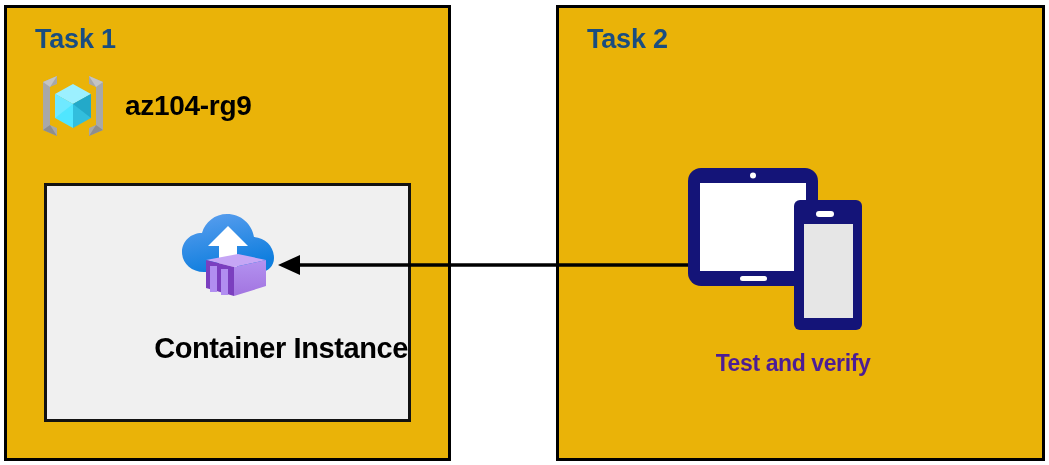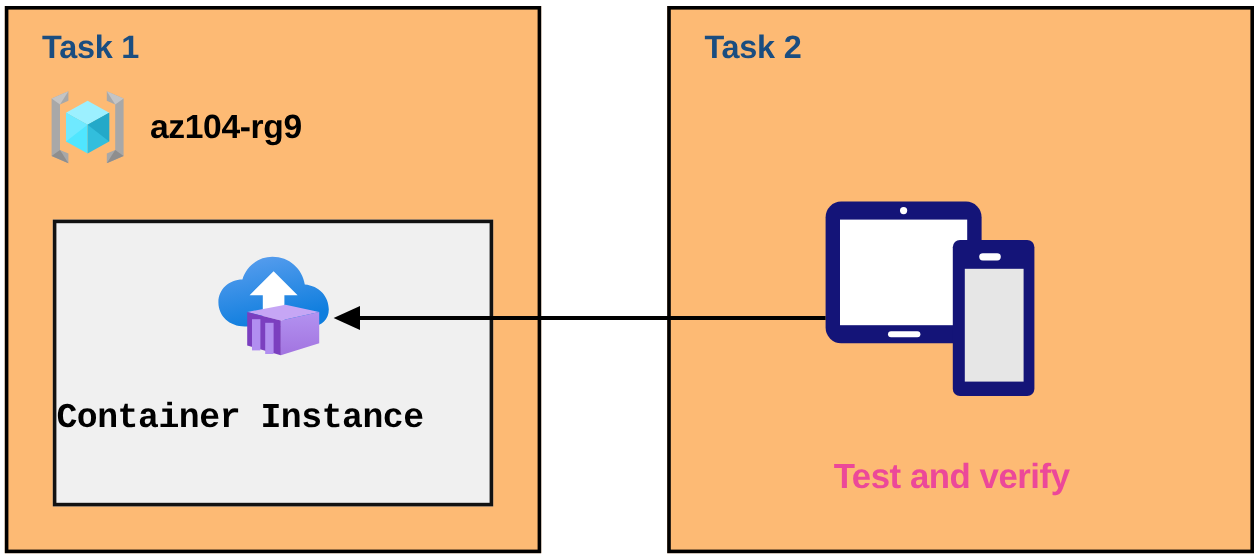--- a/index.html
+++ b/index.html
@@ -16,21 +16,21 @@
     height: 465px;
     background: #ffffff;
     overflow: hidden;
   }
 
   
   .panel {
     position: absolute;
     box-sizing: border-box;
     border: 3px solid #000000;
-    background: #fdba74;
+    background: #eab308;
     padding-left: 29px;
   }
   #panel-task1 {
     left: 4px;
     top: 5px;
     width: 447px;
     height: 456px;
   }
   #panel-task2 {
     left: 556px;
@@ -90,26 +90,25 @@
     transform: translateX(-50%);
     width: 104px;
     height: 94px;
     display: block;
   }
   #aci-label {
     position: absolute;
     left: 0;
     right: 0;
     top: 146px;
-    text-align: left;
+    text-align: right;
     font-size: 29px;
     font-weight: bold;
     color: #000000;
     letter-spacing: -0.4px;
-    font-family: Liberation Mono, monospace;
   }
 
   
   #devices-group {
     position: absolute;
     left: 628px;
     top: 160px;
     width: 330px;
     height: 240px;
   }
@@ -120,25 +119,24 @@
     width: 190px;
     height: 175px;
     display: block;
   }
   #devices-label {
     position: absolute;
     left: 0;
     right: 0;
     top: 190px;
     text-align: center;
-    font-size: 29px;
-    font-weight: bold;
-    color: #ec4899;
+    font-size: 23px;
+    font-weight: bold;
+    color: #4c1d95;
     letter-spacing: -0.4px;
-    margin-top: 32px;
   }
 
   
   #connector-arrow {
     position: absolute;
     left: 270px;
     top: 248px;
     width: 425px;
     height: 34px;
     display: block;

